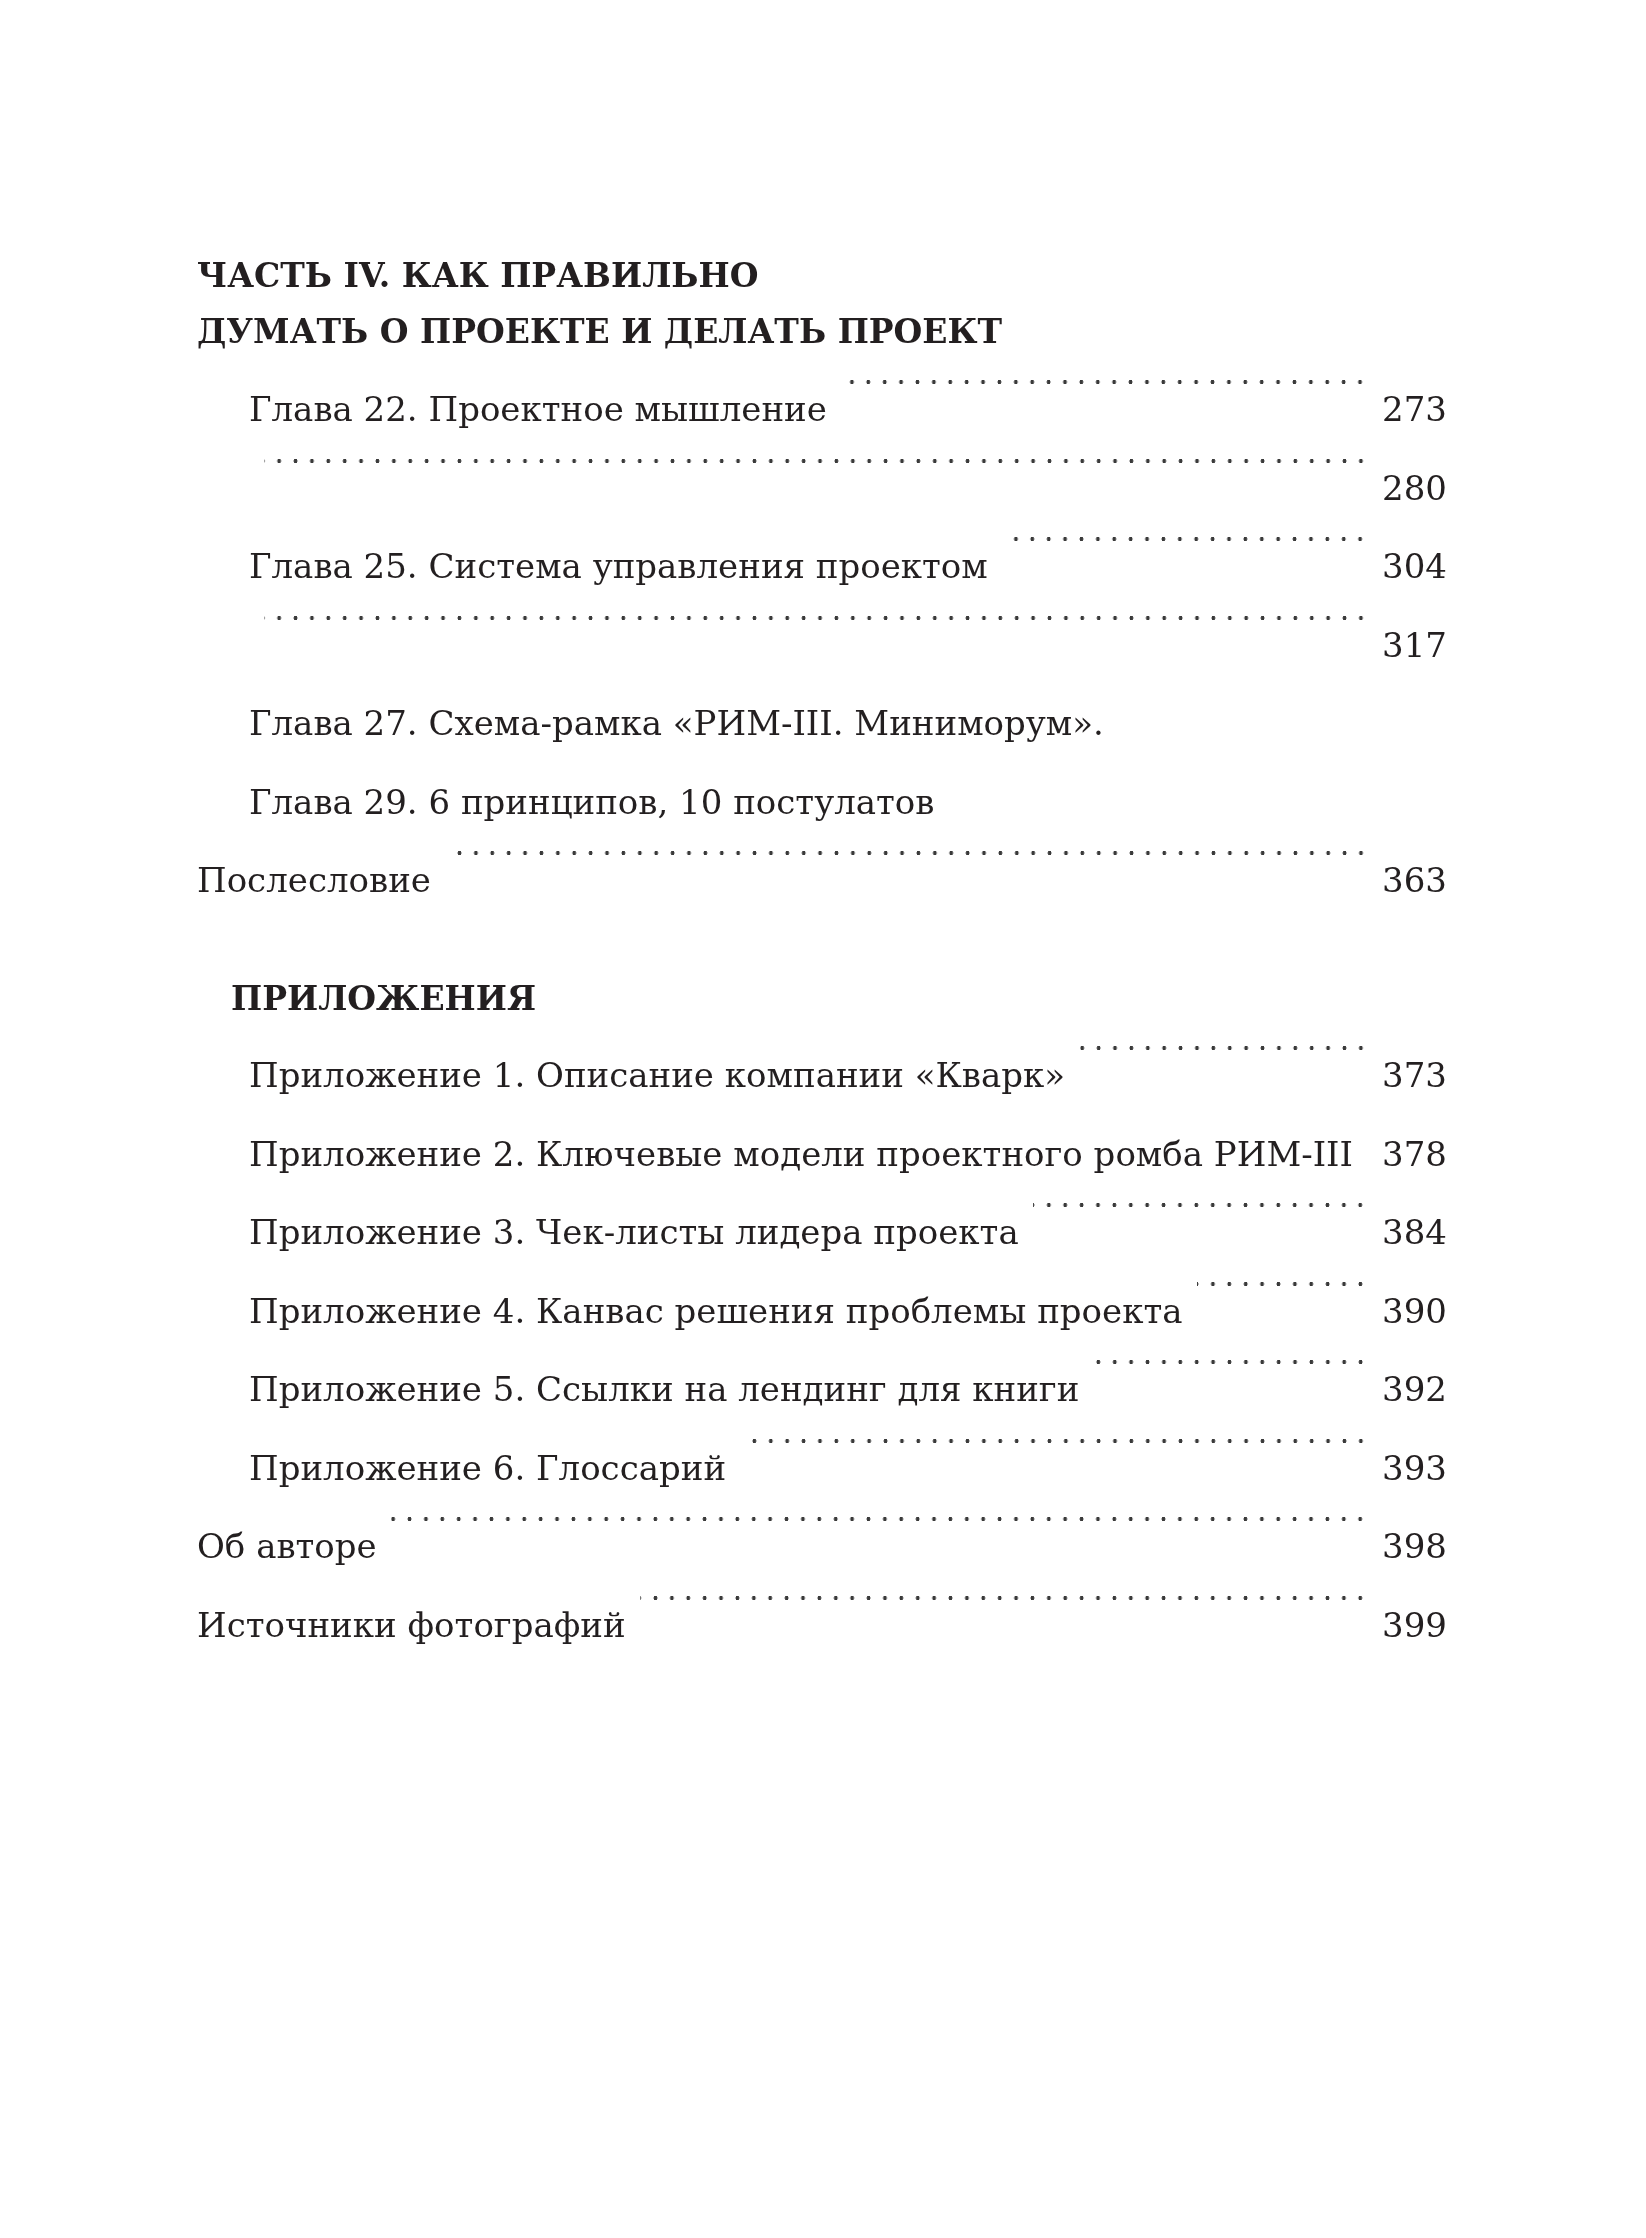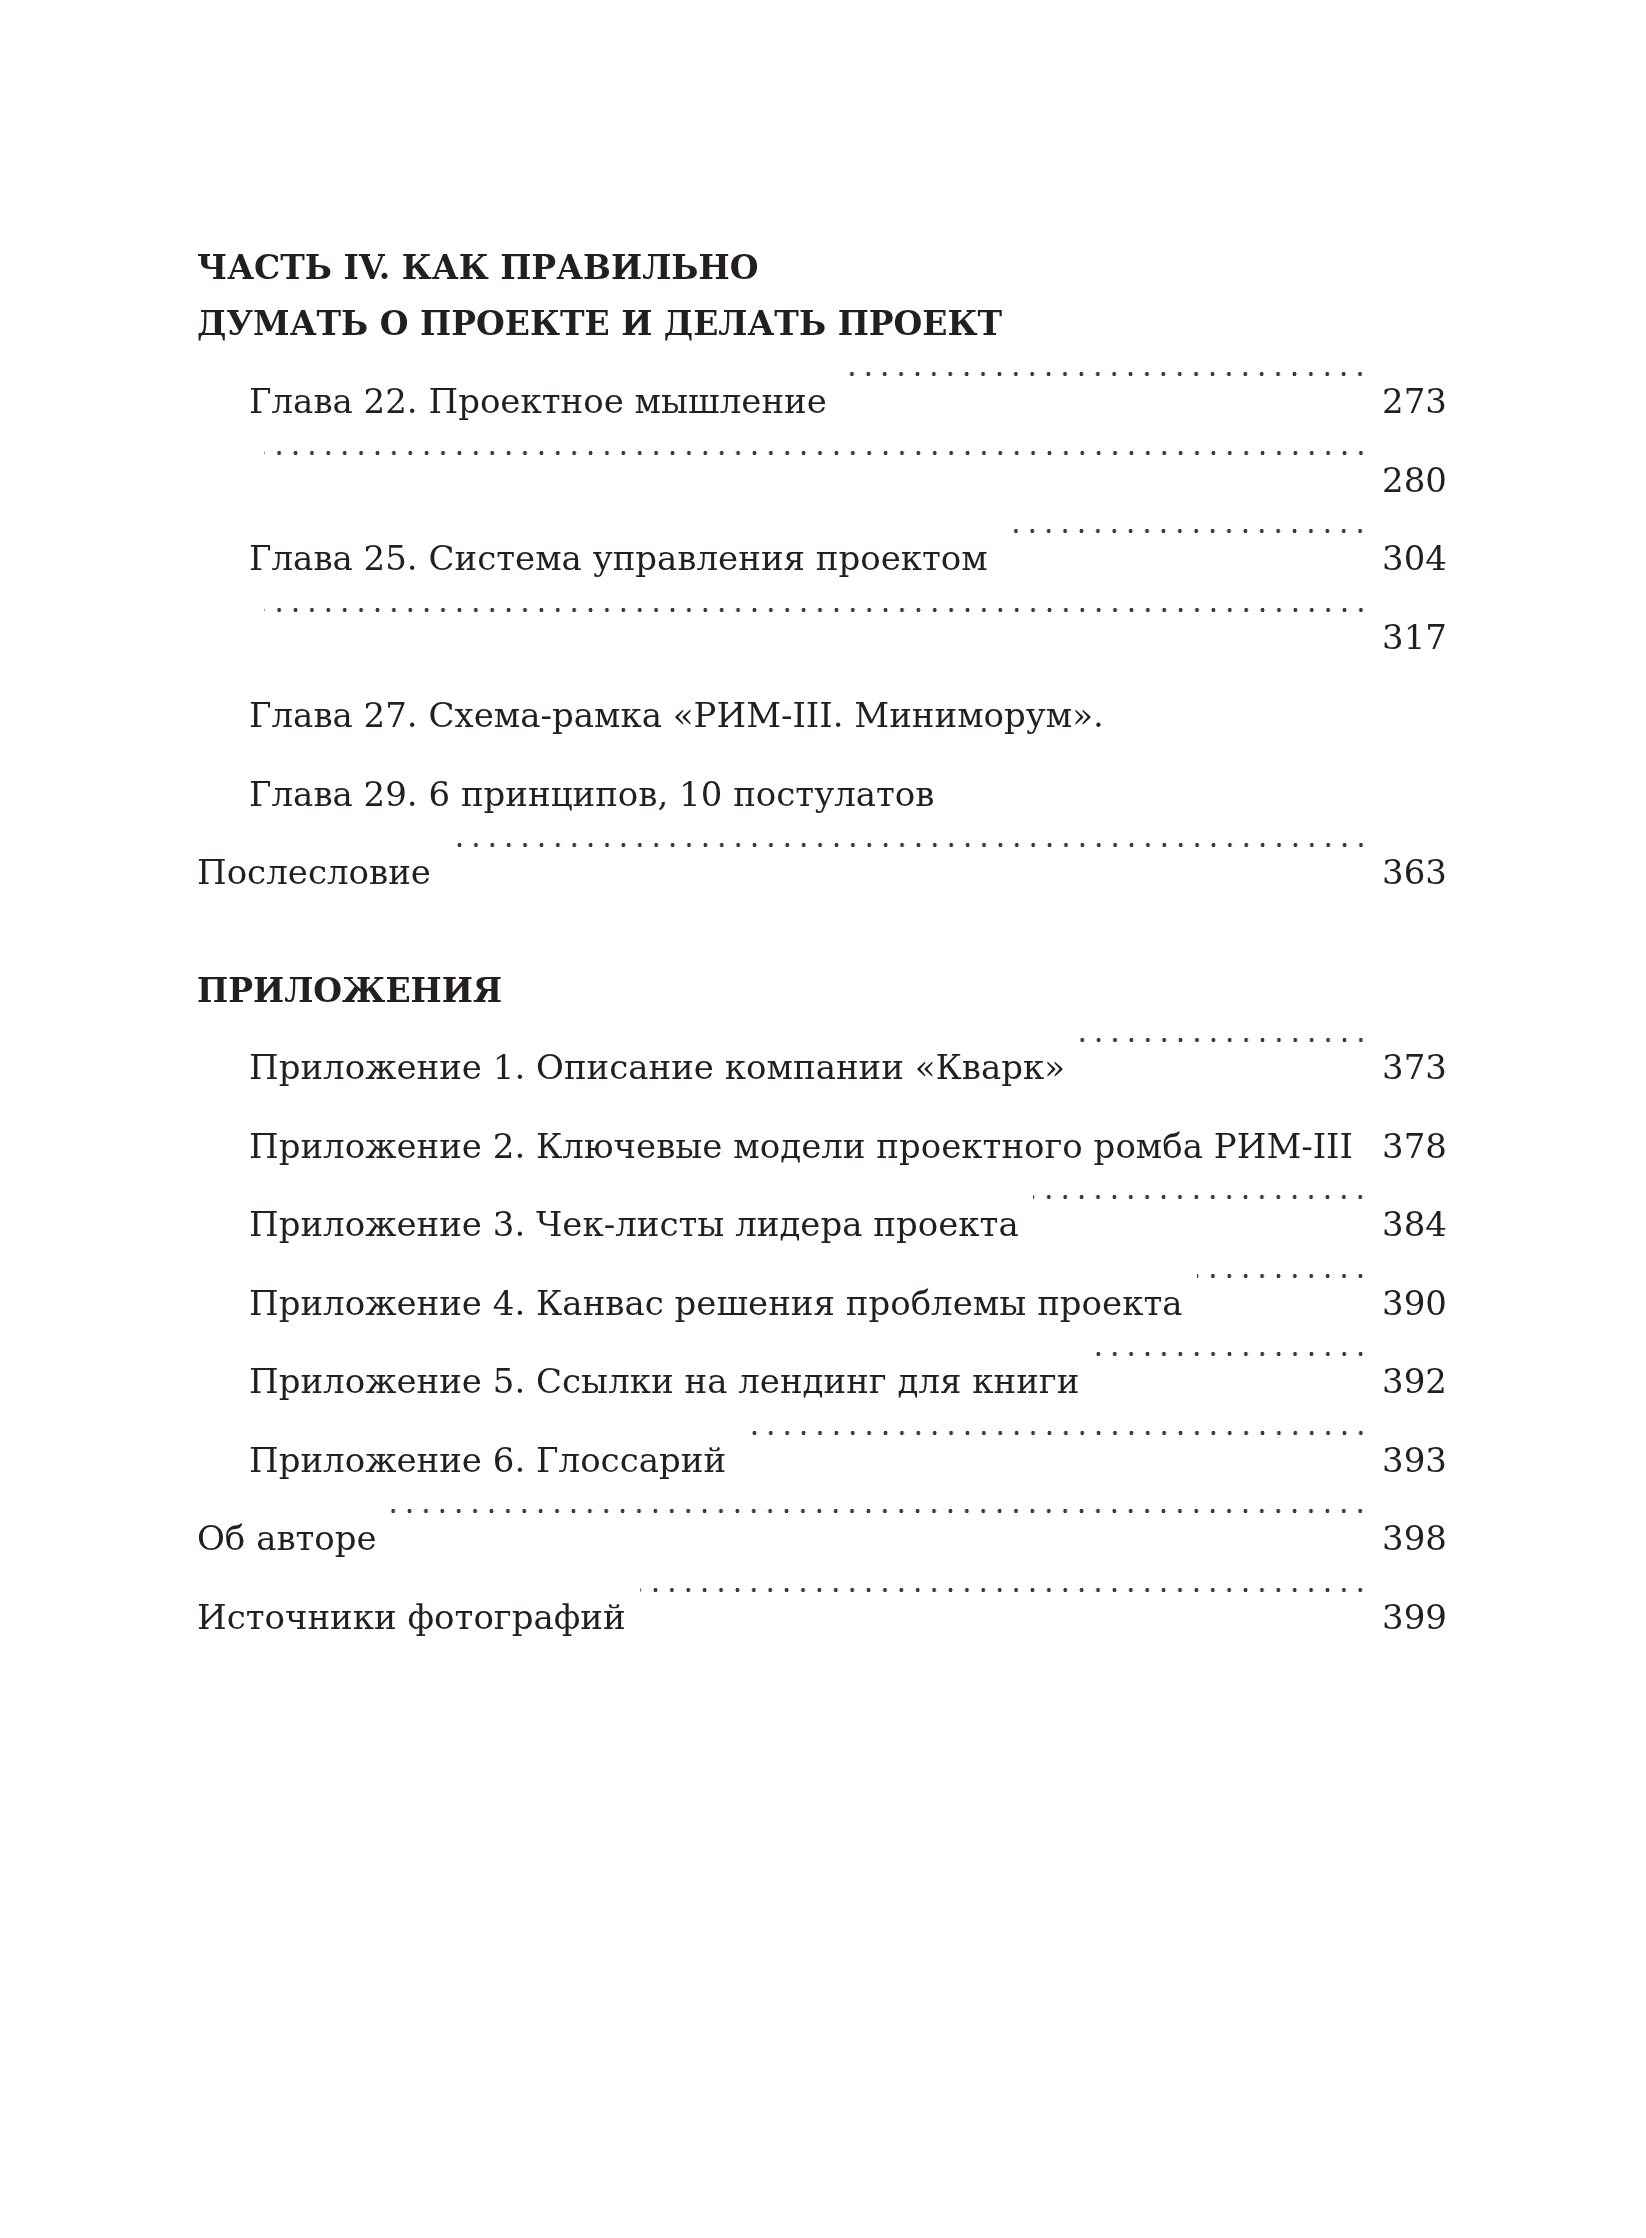--- a/index.html
+++ b/index.html
@@ -10,21 +10,21 @@
   body {
     width: 1646px;
     height: 2239px;
     position: relative;
     overflow: hidden;
     font-family: "DejaVu Serif", "Liberation Serif", serif;
     color: #231f20;
   }
   .page {
     position: absolute;
-    left: 0; top: 0;
+    left: 0; top: 8px;
     width: 1646px;
     height: 1800px;
     background: #ffffff;
     border-radius: 13px;
   }
   .toc {
     position: absolute;
     left: 197px;
     top: 240px;
     width: 1250px;
@@ -33,21 +33,21 @@
     font-family: "DejaVu Serif", "Liberation Serif", serif;
     font-weight: bold;
     font-size: 33px;
     line-height: 56px;
     letter-spacing: 0px;
     color: #231f20;
     margin: 0;
   }
   .section-heading .line { display: block; }
   .part-heading { margin-bottom: 23px; }
-  .appendix-heading { margin-top: 64px; margin-bottom: 22px; }
+  .appendix-heading { margin-top: 64px; margin-bottom: 22px; margin-left: 34px; }
 
   .entry {
     position: relative;
     font-size: 34px;
     line-height: 53px;
     margin-bottom: 25.5px;
   }
   .entry.indent { padding-left: 52px; }
   .entry .first-line { display: block; white-space: nowrap; }
   .entry .last-line {

